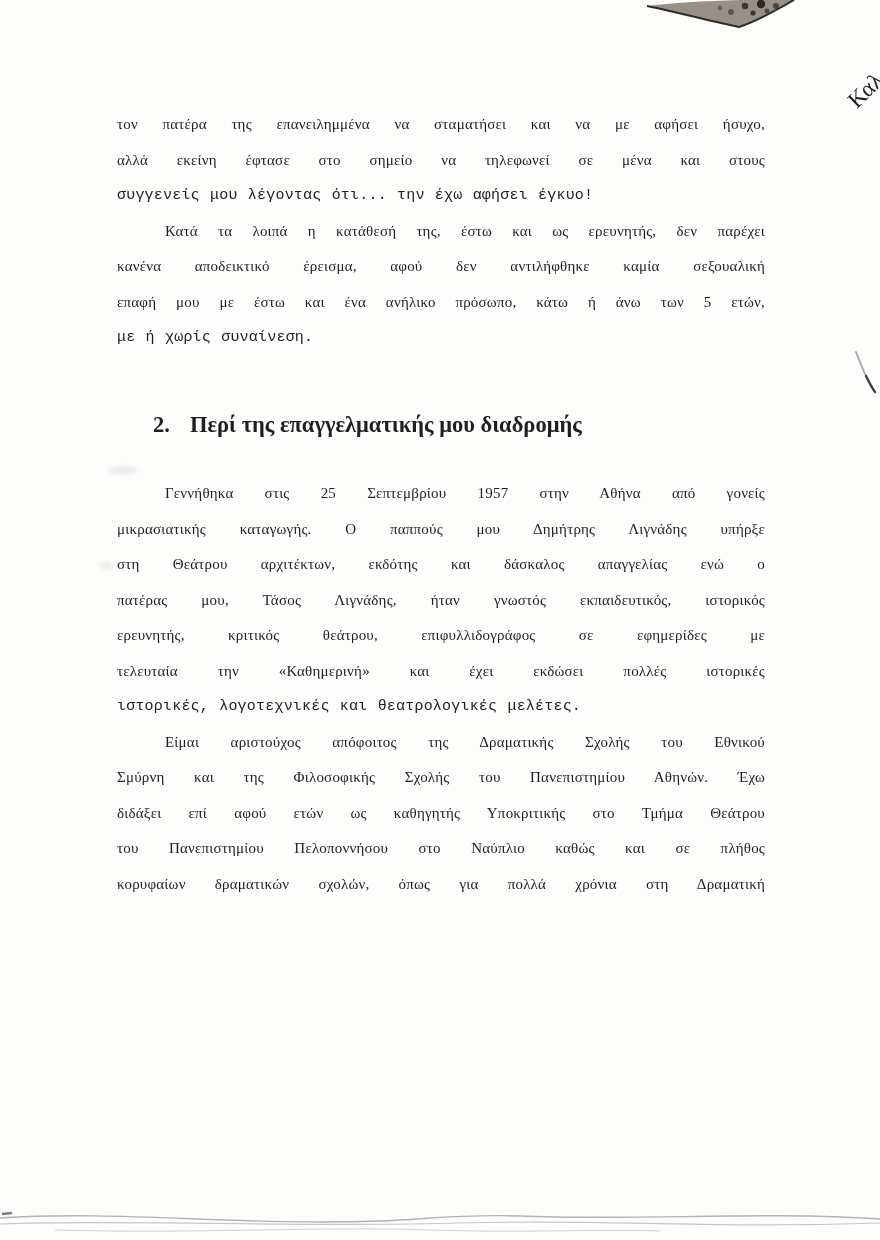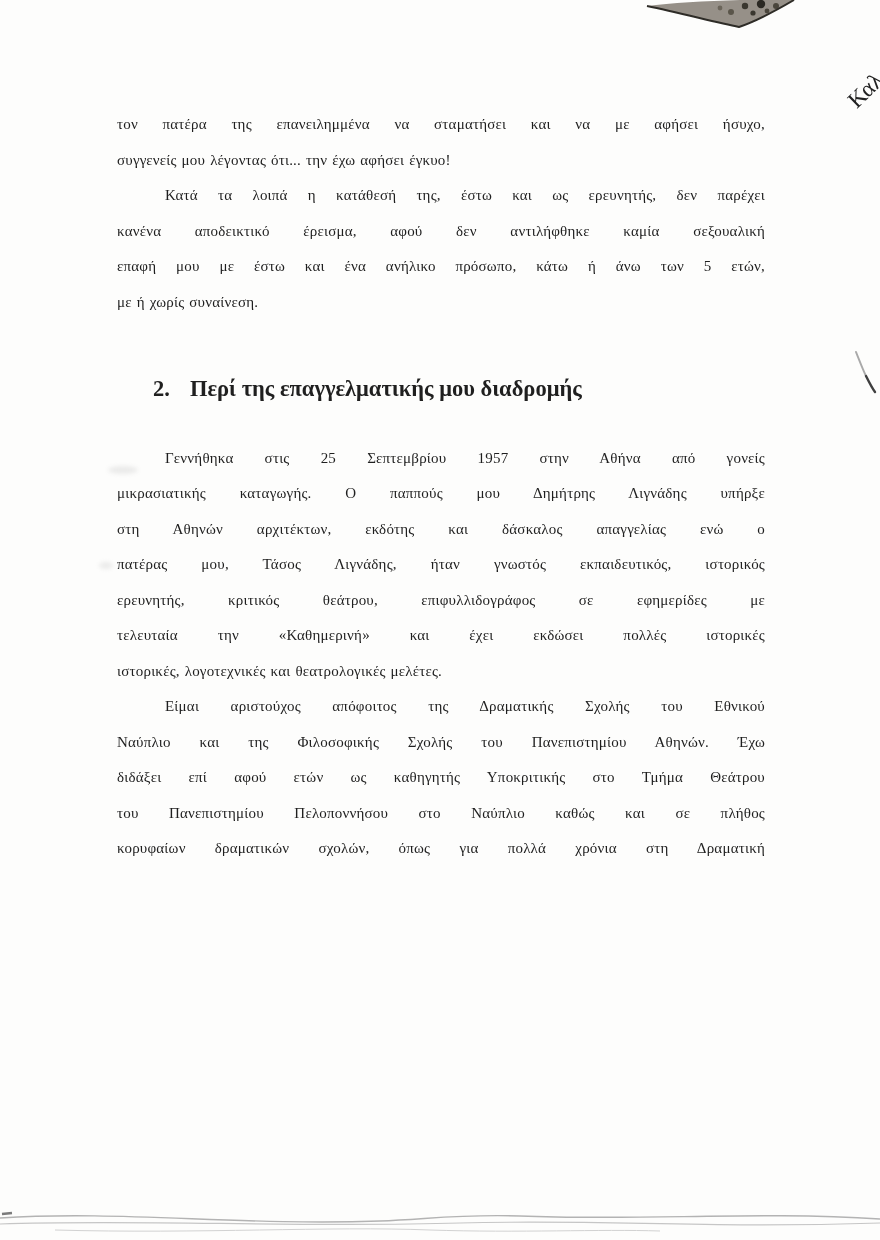--- a/index.html
+++ b/index.html
@@ -20,21 +20,21 @@
   }
 
   .line {
     font-size:15px;
     line-height:35.5px;
     text-align:justify;
     text-align-last:justify;
     letter-spacing:0.2px;
     word-spacing:1px;
   }
-  .line.end { text-align-last:left; }
+  .line.end { text-align-last:left;font-family:Liberation Mono, monospace; }
   .line.indent { text-indent:48px; }
 
   .heading {
     font-size:22.5px;
     line-height:35.5px;
     font-weight:bold;
     margin:51px 0 34px 36px;
   }
   .heading .num { margin-right:20px; }
 
@@ -92,41 +92,42 @@
     <path d="M14,26 C17,32 20,38 23,42" fill="none" stroke="#3f3f3f" stroke-width="2.4" stroke-linecap="round"></path>
   </svg>
 
   <div class="smudge s1"></div>
   <div class="smudge s2"></div>
 
   <div class="text-block">
     <div id="text-content">
         <div class="para">
           <div class="line">τον πατέρα της επανειλημμένα να σταματήσει και να με αφήσει ήσυχο,</div>
+          <div class="line">αλλά εκείνη έφτασε στο σημείο να τηλεφωνεί σε μένα και στους</div>
           <div class="line end">συγγενείς μου λέγοντας ότι... την έχω αφήσει έγκυο!</div>
         </div>
         <div class="para">
           <div class="line indent">Κατά τα λοιπά η κατάθεσή της, έστω και ως ερευνητής, δεν παρέχει</div>
           <div class="line">κανένα αποδεικτικό έρεισμα, αφού δεν αντιλήφθηκε καμία σεξουαλική</div>
           <div class="line">επαφή μου με έστω και ένα ανήλικο πρόσωπο, κάτω ή άνω των 5 ετών,</div>
           <div class="line end">με ή χωρίς συναίνεση.</div>
         </div>
         <div class="heading"><span class="num">2.</span><span>Περί της επαγγελματικής μου διαδρομής</span></div>
         <div class="para">
           <div class="line indent">Γεννήθηκα στις 25 Σεπτεμβρίου 1957 στην Αθήνα από γονείς</div>
           <div class="line">μικρασιατικής καταγωγής. Ο παππούς μου Δημήτρης Λιγνάδης υπήρξε</div>
-          <div class="line">στη Αθηνών αρχιτέκτων, εκδότης και δάσκαλος απαγγελίας ενώ ο</div>
+          <div class="line">στη Θεάτρου αρχιτέκτων, εκδότης και δάσκαλος απαγγελίας ενώ ο</div>
           <div class="line">πατέρας μου, Τάσος Λιγνάδης, ήταν γνωστός εκπαιδευτικός, ιστορικός</div>
           <div class="line">ερευνητής, κριτικός θεάτρου, επιφυλλιδογράφος σε εφημερίδες με</div>
           <div class="line">τελευταία την «Καθημερινή» και έχει εκδώσει πολλές ιστορικές</div>
           <div class="line end">ιστορικές, λογοτεχνικές και θεατρολογικές μελέτες.</div>
         </div>
         <div class="para">
           <div class="line indent">Είμαι αριστούχος απόφοιτος της Δραματικής Σχολής του Εθνικού</div>
-          <div class="line">Ναύπλιο και της Φιλοσοφικής Σχολής του Πανεπιστημίου Αθηνών. Έχω</div>
+          <div class="line">Σμύρνη και της Φιλοσοφικής Σχολής του Πανεπιστημίου Αθηνών. Έχω</div>
           <div class="line">διδάξει επί αφού ετών ως καθηγητής Υποκριτικής στο Τμήμα Θεάτρου</div>
           <div class="line">του Πανεπιστημίου Πελοποννήσου στο Ναύπλιο καθώς και σε πλήθος</div>
           <div class="line">κορυφαίων δραματικών σχολών, όπως για πολλά χρόνια στη Δραματική</div>
         </div>
       </div>
 
   </div>
 
   <svg class="artifact-bottom" viewBox="0 0 880 38" aria-hidden="true">
     <path d="M0,16 C120,8 240,24 380,19 C430,17 460,12 520,14 C640,19 760,9 880,17" fill="none" stroke="#b3b3b3" stroke-width="1.4"></path>

